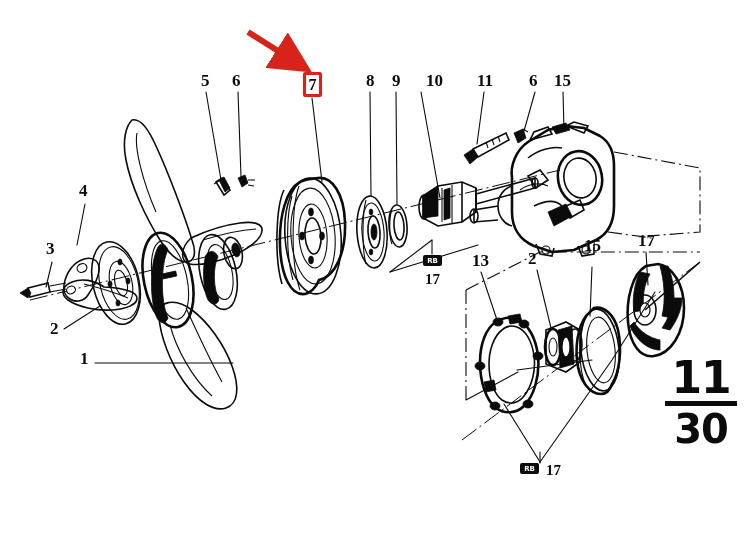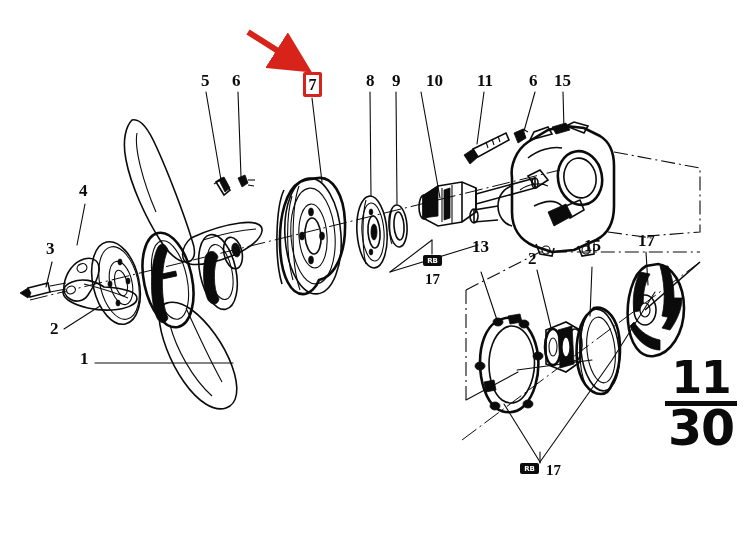--- a/index.html
+++ b/index.html
@@ -40,21 +40,21 @@
   .pagenum{
     position:absolute;
     font-family:"DejaVu Sans", sans-serif;
     font-weight:700;
     color:#0b0b0b;
     text-align:center;
     letter-spacing:-1px;
   }
   .pagenum .top{font-size:44px;line-height:40px;}
   .pagenum .bar{height:5px;background:#0b0b0b;margin:3px 0 1px 0;}
-  .pagenum .bot{font-size:49px;line-height:44px;}
+  .pagenum .bot{font-size:40px;line-height:44px;}
   .badge{
     position:absolute;
     background:#0b0b0b;
     border-radius:2px;
     display:flex;
     align-items:center;
     justify-content:center;
     color:#fff;
     font-family:"DejaVu Sans", sans-serif;
     font-weight:700;
@@ -392,21 +392,21 @@
 
   <div class="highlight-box" style="left:303px;top:72px;width:19px;height:25px;">7</div>
 
   <div class="callout" style="left:366px;top:72px;">8</div>
   <div class="callout" style="left:392px;top:72px;">9</div>
   <div class="callout" style="left:426px;top:72px;">10</div>
   <div class="callout" style="left:477px;top:72px;">11</div>
   <div class="callout" style="left:529px;top:72px;">6</div>
   <div class="callout" style="left:554px;top:72px;">15</div>
 
-  <div class="callout" style="left:472px;top:238px;">13</div>
+  <div class="callout" style="left:472px;top:252px;">13</div>
   <div class="callout" style="left:528px;top:250px;">2</div>
   <div class="callout" style="left:584px;top:237px;">15</div>
   <div class="callout" style="left:638px;top:232px;">17</div>
 
   <div class="callout small" style="left:425px;top:272px;">17</div>
   <div class="callout small" style="left:546px;top:463px;">17</div>
 
   <div class="badge" style="left:423px;top:255px;width:19px;height:11px;">RB</div>
   <div class="badge" style="left:520px;top:463px;width:19px;height:11px;">RB</div>
 

